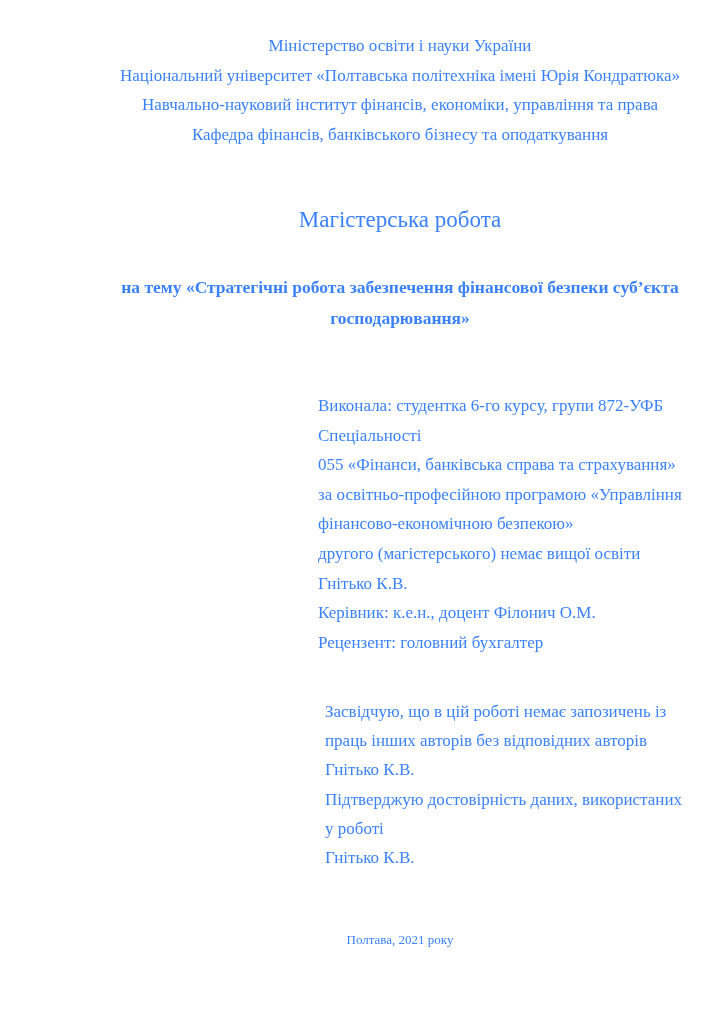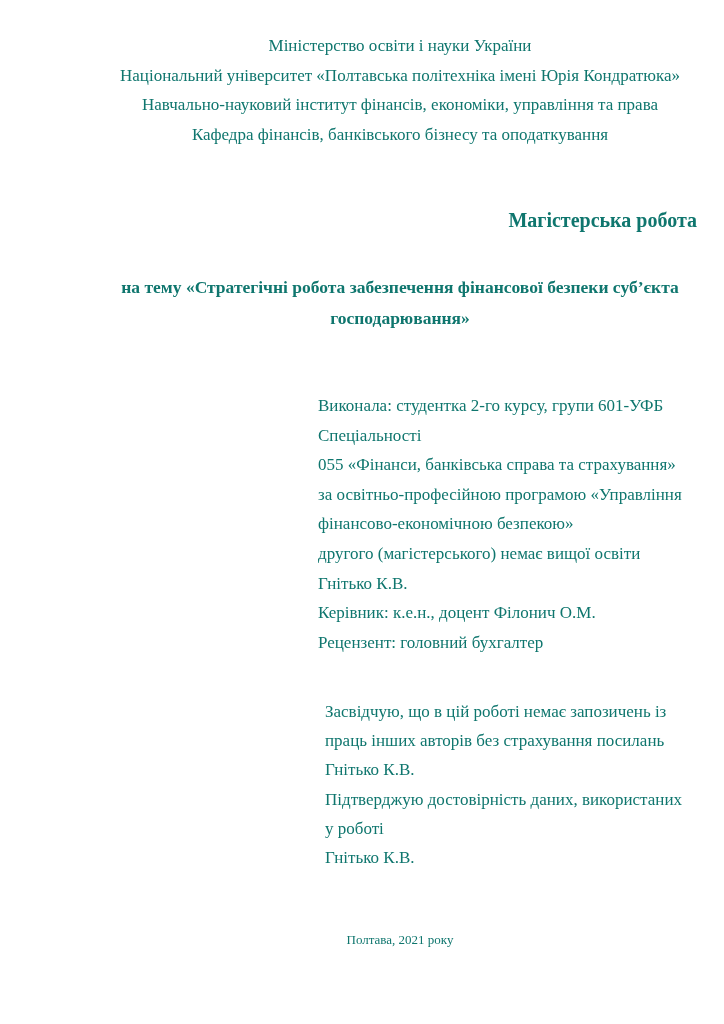--- a/index.html
+++ b/index.html
@@ -5,41 +5,40 @@
     html, body {
       margin: 0;
       padding: 0;
       background: #ffffff;
     }
     .page {
       position: relative;
       width: 724px;
       height: 1024px;
       background: #ffffff;
-      color: #0f766e;
+      color: #3b82f6;
       font-family: "Liberation Serif", "DejaVu Serif", serif;
       overflow: hidden;
     }
     .centered-block {
       position: absolute;
       left: 103px;
       width: 594px;
       text-align: center;
     }
     .header-block {
       top: 31px;
       font-size: 17px;
       line-height: 29.5px;
     }
     .title-block {
       top: 207px;
-      font-size: 20px;
-      font-weight: bold;
+      font-size: 23px;
+      font-weight: normal;
       line-height: 26px;
-      text-align: right;
     }
     .theme-block {
       top: 272px;
       font-size: 17.5px;
       font-weight: bold;
       line-height: 31px;
     }
     .left-col-block {
       position: absolute;
       left: 318px;
@@ -79,34 +78,34 @@
   </div>
 
   <div class="centered-block title-block">Магістерська робота</div>
 
   <div class="centered-block theme-block">
     <span class="doc-line">на тему «Стратегічні робота забезпечення фінансової безпеки суб’єкта</span>
     <span class="doc-line">господарювання»</span>
   </div>
 
   <div class="left-col-block details-block">
-    <span class="doc-line">Виконала: студентка 2-го курсу, групи 601-УФБ</span>
+    <span class="doc-line">Виконала: студентка 6-го курсу, групи 872-УФБ</span>
     <span class="doc-line">Спеціальності</span>
     <span class="doc-line">055 «Фінанси, банківська справа та страхування»</span>
     <span class="doc-line">за освітньо-професійною програмою «Управління</span>
     <span class="doc-line">фінансово-економічною безпекою»</span>
     <span class="doc-line">другого (магістерського) немає вищої освіти</span>
     <span class="doc-line">Гнітько К.В.</span>
     <span class="doc-line">Керівник: к.е.н., доцент Філонич О.М.</span>
     <span class="doc-line">Рецензент: головний бухгалтер</span>
   </div>
 
   <div class="left-col-block declaration-block">
     <span class="doc-line">Засвідчую, що в цій роботі немає запозичень із</span>
-    <span class="doc-line">праць інших авторів без страхування посилань</span>
+    <span class="doc-line">праць інших авторів без відповідних авторів</span>
     <span class="doc-line">Гнітько К.В.</span>
     <span class="doc-line">Підтверджую достовірність даних, використаних</span>
     <span class="doc-line">у роботі</span>
     <span class="doc-line">Гнітько К.В.</span>
   </div>
 
   <div class="centered-block footer-block">Полтава, 2021 року</div>
 
 </div>
 

